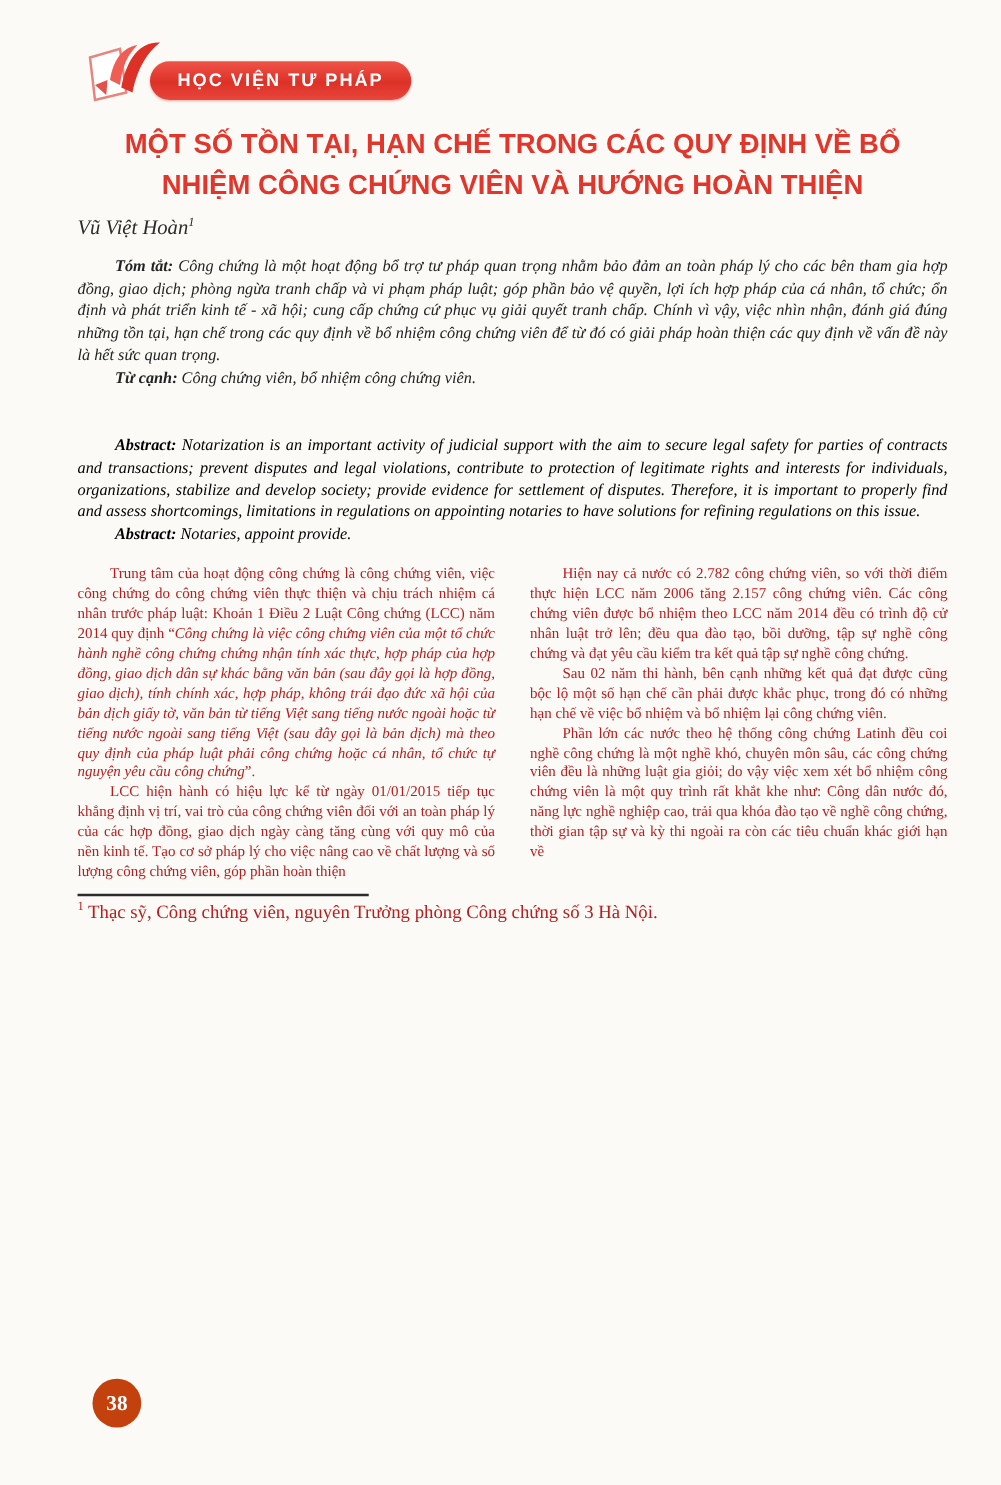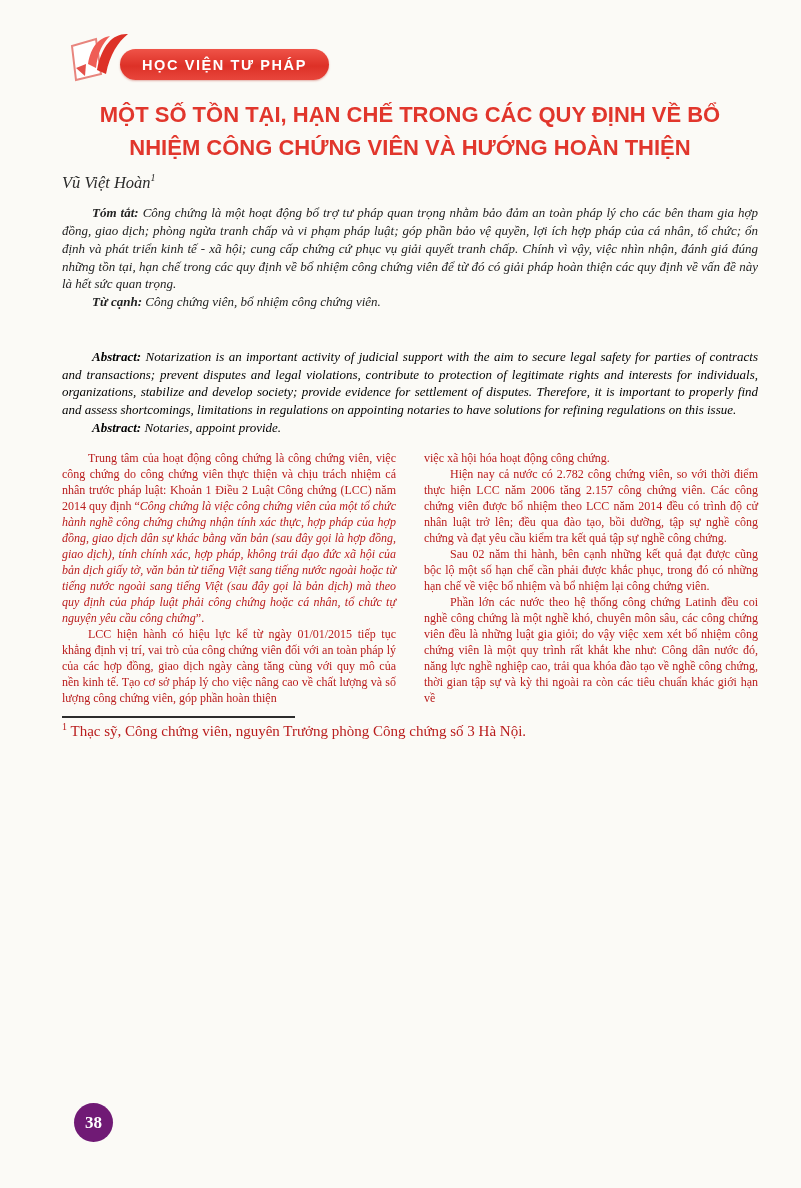--- a/index.html
+++ b/index.html
@@ -61,21 +61,21 @@
 
   
   .footnote-rule{width:233px;border-top:2px solid #2c2c2c;margin-top:9px;}
   .footnote{font-size:15px;margin-top:3px;color:#b91c1c;}
   .footnote sup{font-size:10px;}
 
   
   .page-badge{
     position:absolute;left:74px;top:1103px;
     width:39px;height:39px;border-radius:50%;
-    background:#701a75;color:#fff;
+    background:#c2410c;color:#fff;
     display:flex;align-items:center;justify-content:center;
     font-family:"Liberation Serif",serif;font-weight:700;font-size:17px;
   }
 </style>
 </head>
 <body>
 
 <div class="page">
 
   <div class="masthead">
@@ -102,21 +102,20 @@
     <p><span class="lbl">Abstract:</span><span> Notarization is an important activity of judicial support with the aim to secure legal safety for parties of contracts and transactions; prevent disputes and legal violations, contribute to protection of legitimate rights and interests for individuals, organizations, stabilize and develop society; provide evidence for settlement of disputes. Therefore, it is important to properly find and assess shortcomings, limitations in regulations on appointing notaries to have solutions for refining regulations on this issue.</span></p>
     <p><span class="lbl">Abstract:</span><span> Notaries, appoint provide.</span></p>
   </div>
 
   <div class="columns">
     <div class="col">
         <p class="body-par"><span>Trung tâm của hoạt động công chứng là công chứng viên, việc công chứng do công chứng viên thực thiện và chịu trách nhiệm cá nhân trước pháp luật: Khoản 1 Điều 2 Luật Công chứng (LCC) năm 2014 quy định “</span><span class="it">Công chứng là việc công chứng viên của một tổ chức hành nghề công chứng chứng nhận tính xác thực, hợp pháp của hợp đồng, giao dịch dân sự khác bằng văn bản (sau đây gọi là hợp đồng, giao dịch), tính chính xác, hợp pháp, không trái đạo đức xã hội của bản dịch giấy tờ, văn bản từ tiếng Việt sang tiếng nước ngoài hoặc từ tiếng nước ngoài sang tiếng Việt (sau đây gọi là bản dịch) mà theo quy định của pháp luật phải công chứng hoặc cá nhân, tổ chức tự nguyện yêu cầu công chứng</span><span>”.</span></p>
         <p class="body-par"><span>LCC hiện hành có hiệu lực kể từ ngày 01/01/2015 tiếp tục khẳng định vị trí, vai trò của công chứng viên đối với an toàn pháp lý của các hợp đồng, giao dịch ngày càng tăng cùng với quy mô của nền kinh tế. Tạo cơ sở pháp lý cho việc nâng cao về chất lượng và số lượng công chứng viên, góp phần hoàn thiện</span></p>
       </div>
     <div class="col">
-        <p class="body-par no-indent"><span>việc xã hội hóa hoạt động công chứng.</span></p>
         <p class="body-par"><span>Hiện nay cả nước có 2.782 công chứng viên, so với thời điểm thực hiện LCC năm 2006 tăng 2.157 công chứng viên. Các công chứng viên được bổ nhiệm theo LCC năm 2014 đều có trình độ cử nhân luật trở lên; đều qua đào tạo, bồi dưỡng, tập sự nghề công chứng và đạt yêu cầu kiểm tra kết quả tập sự nghề công chứng.</span></p>
         <p class="body-par"><span>Sau 02 năm thi hành, bên cạnh những kết quả đạt được cũng bộc lộ một số hạn chế cần phải được khắc phục, trong đó có những hạn chế về việc bổ nhiệm và bổ nhiệm lại công chứng viên.</span></p>
         <p class="body-par"><span>Phần lớn các nước theo hệ thống công chứng Latinh đều coi nghề công chứng là một nghề khó, chuyên môn sâu, các công chứng viên đều là những luật gia giỏi; do vậy việc xem xét bổ nhiệm công chứng viên là một quy trình rất khắt khe như: Công dân nước đó, năng lực nghề nghiệp cao, trải qua khóa đào tạo về nghề công chứng, thời gian tập sự và kỳ thi ngoài ra còn các tiêu chuẩn khác giới hạn về</span></p>
       </div>
   </div>
 
   <div class="footnote-rule"></div>
   <div class="footnote"><sup>1</sup><span> Thạc sỹ, Công chứng viên, nguyên Trưởng phòng Công chứng số 3 Hà Nội.</span></div>
 
 </div>

